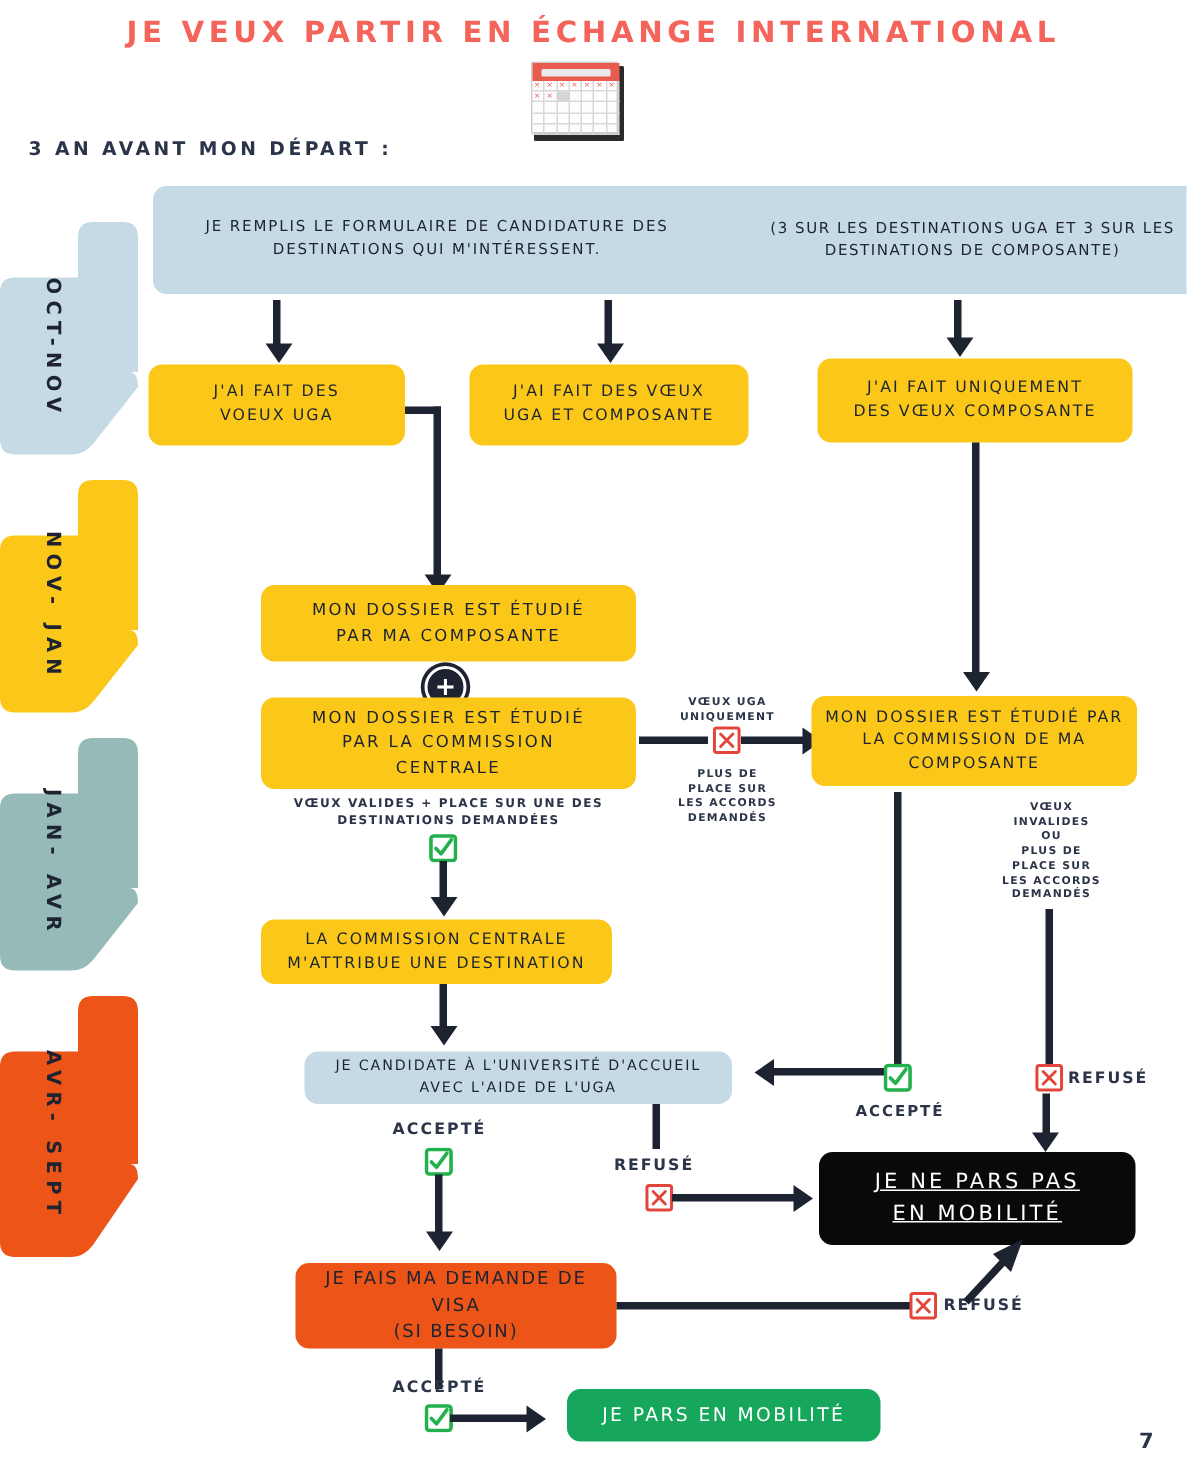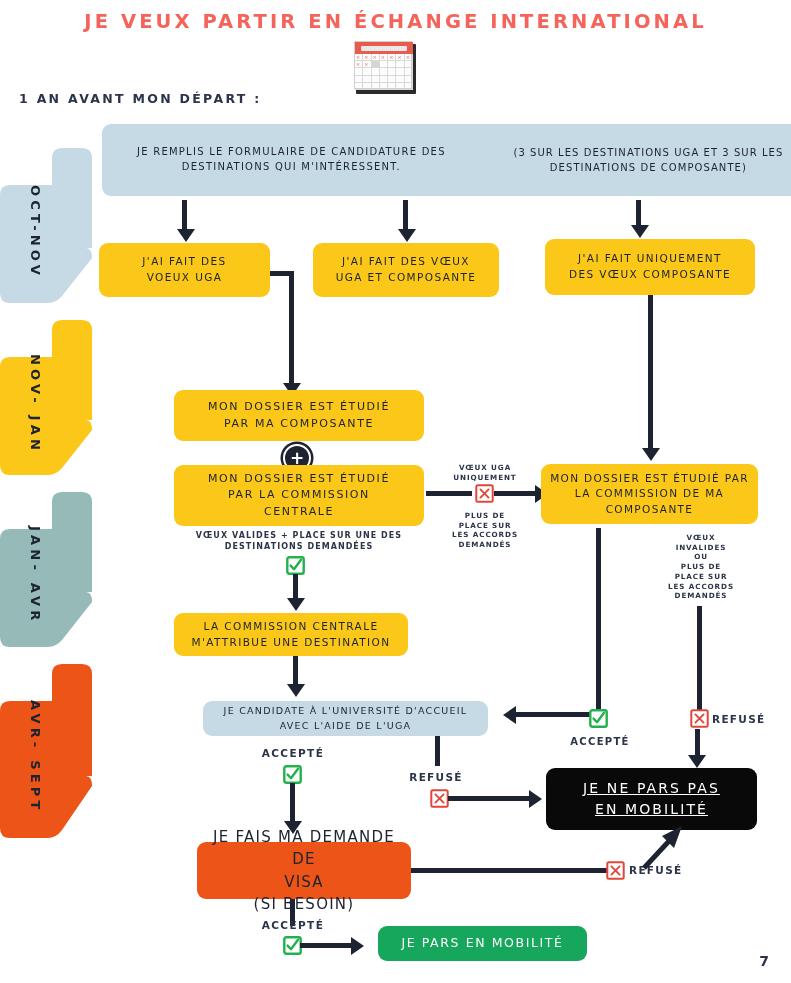--- a/index.html
+++ b/index.html
@@ -174,21 +174,21 @@
         <div class="cal-cell"></div>
         <div class="cal-cell"></div>
         <div class="cal-cell"></div>
         <div class="cal-cell"></div>
         <div class="cal-cell"></div>
         <div class="cal-cell"></div>
     </div>
   </div>
 </div>
 
-<div class="abs" id="section-label">1 AN AVANT MON DÉPART  :</div>
+<div class="abs" id="section-label">3 AN AVANT MON DÉPART  :</div>
 
 <div class="band" style="left:0; top:148px; width:92px; height:167px;">
   <svg class="band-shape" viewBox="0 0 92 167" preserveAspectRatio="none">
     <path d="M62 0 H82 Q92 0 92 10 V100 H86 Q92 100 92 110 L62 148 Q56 155 48 155 H10 Q0 155 0 145 V47 Q0 37 10 37 H52 V10 Q52 0 62 0 Z" fill="#c5dae5"></path>
   </svg>
   <div class="band-label">OCT-NOV</div>
 </div>
 
 <div class="band" style="left:0; top:320px; width:92px; height:167px;">
   <svg class="band-shape" viewBox="0 0 92 167" preserveAspectRatio="none">
@@ -365,21 +365,21 @@
   </svg>
 </div>
 <div class="hline" style="left:448px; top:796px; width:83px;"></div>
 <div class="arrow-r" style="left:529px; top:789.5px;"></div>
 
 <div class="node n-black" style="left:546px; top:768px; width:211px; height:62px; font-size:14px; letter-spacing:2.1px;">
   <div class="node-text" style="white-space:pre-line;text-decoration:underline;">JE NE PARS PAS
 EN MOBILITÉ</div>
 </div>
 
-<div class="node n-orange" style="left:197px; top:842px; width:214px; height:57px; font-size:15px; letter-spacing:1.25px;align-items:center;">
+<div class="node n-orange" style="left:197px; top:842px; width:214px; height:57px; font-size:12px; letter-spacing:1.25px;align-items:center;">
   <div class="node-text" style="white-space:pre-line;">JE FAIS MA DEMANDE DE
 VISA
 (SI BESOIN)</div>
 </div>
 
 <div class="hline" style="left:411px; top:868px; width:196px;"></div>
 <div class="ico" style="left:606px; top:861px;">
   <svg width="19" height="19" viewBox="0 0 19 19">
     <rect x="1.3" y="1.3" width="16.4" height="16.4" rx="1.5" fill="#ffffff" stroke="#e2463a" stroke-width="2"></rect>
     <path d="M5.4 5.4 L13.6 13.6 M13.6 5.4 L5.4 13.6" stroke="#e2463a" stroke-width="1.9" stroke-linecap="round"></path>

